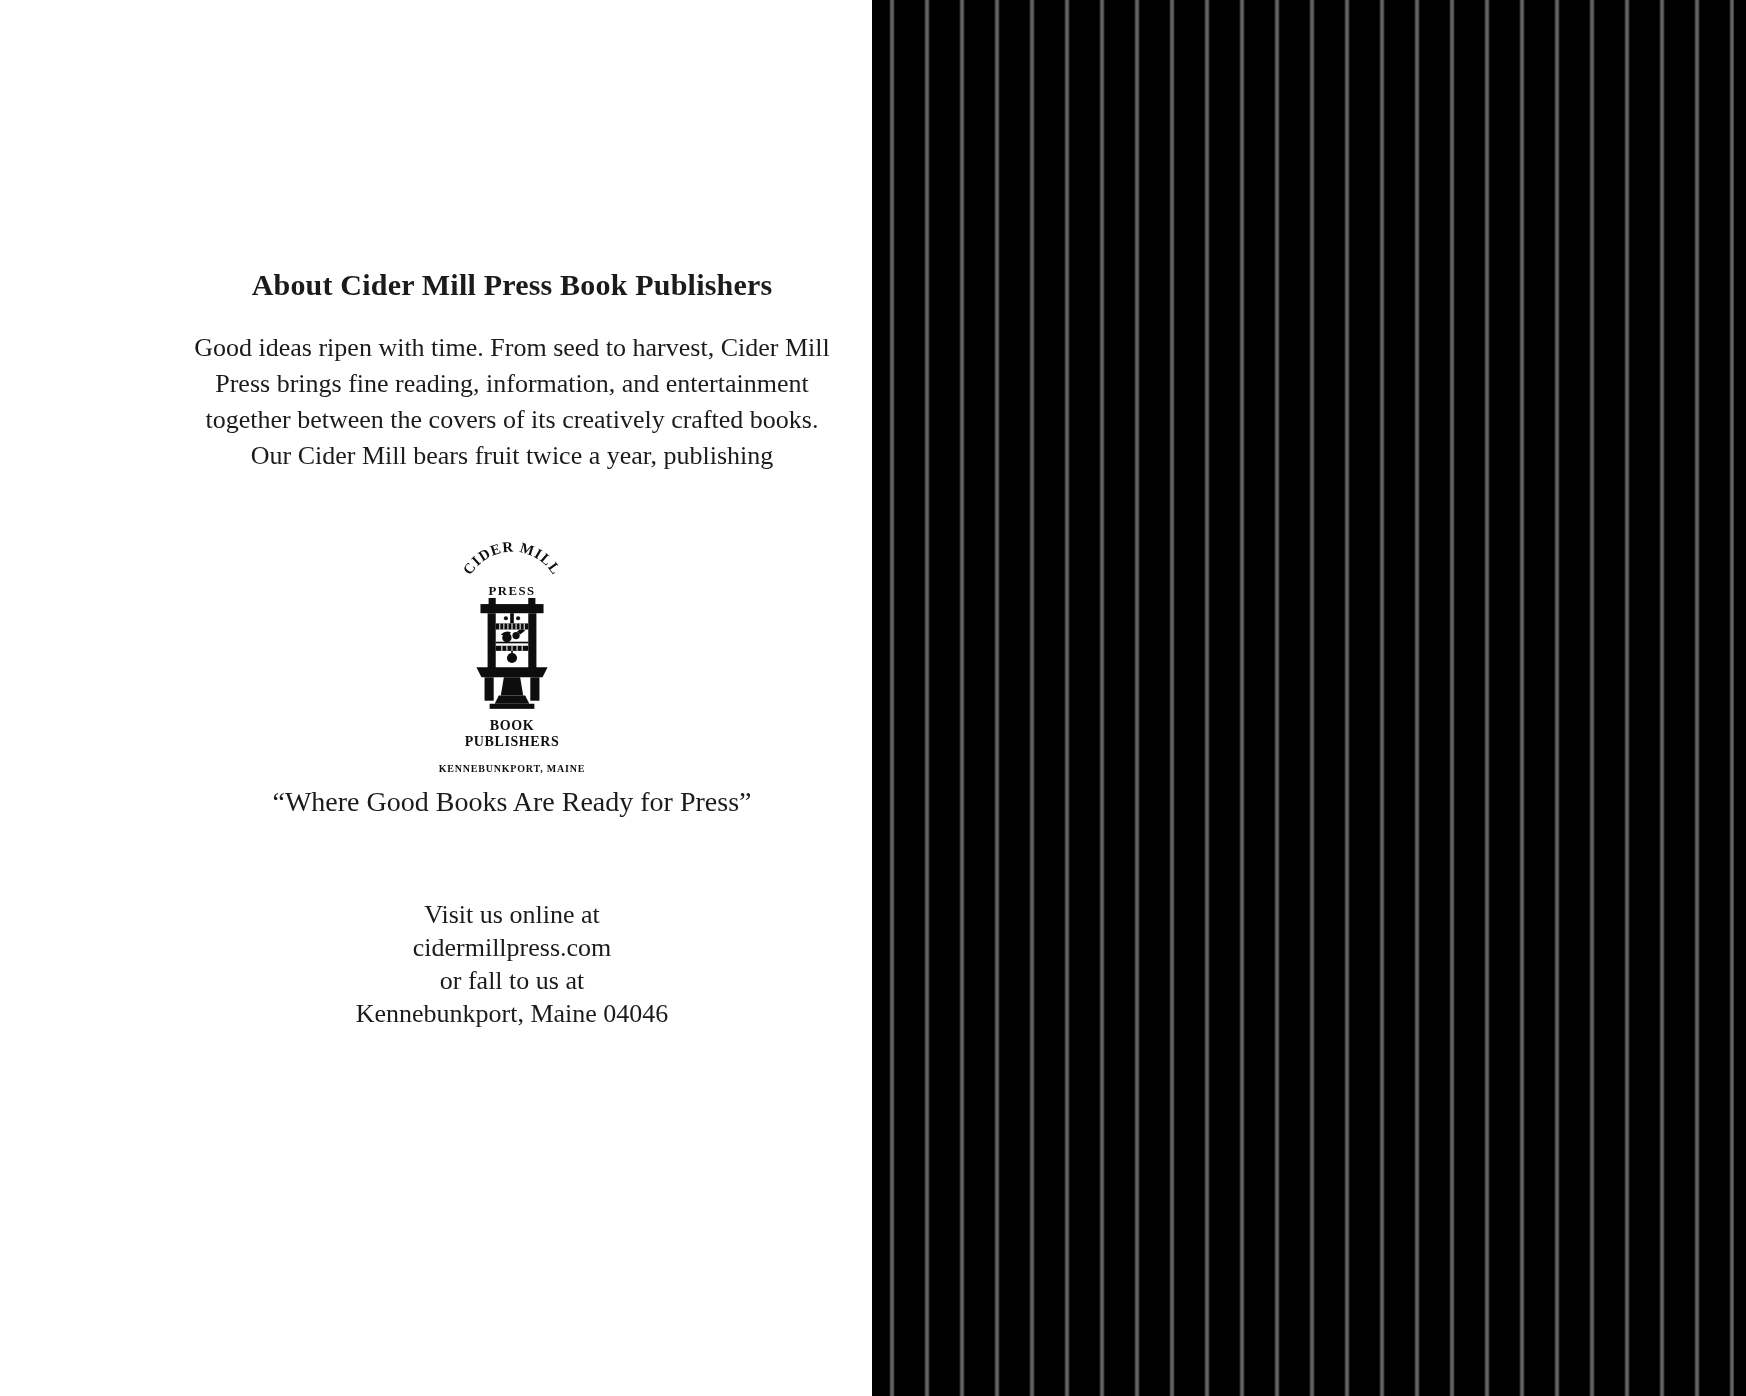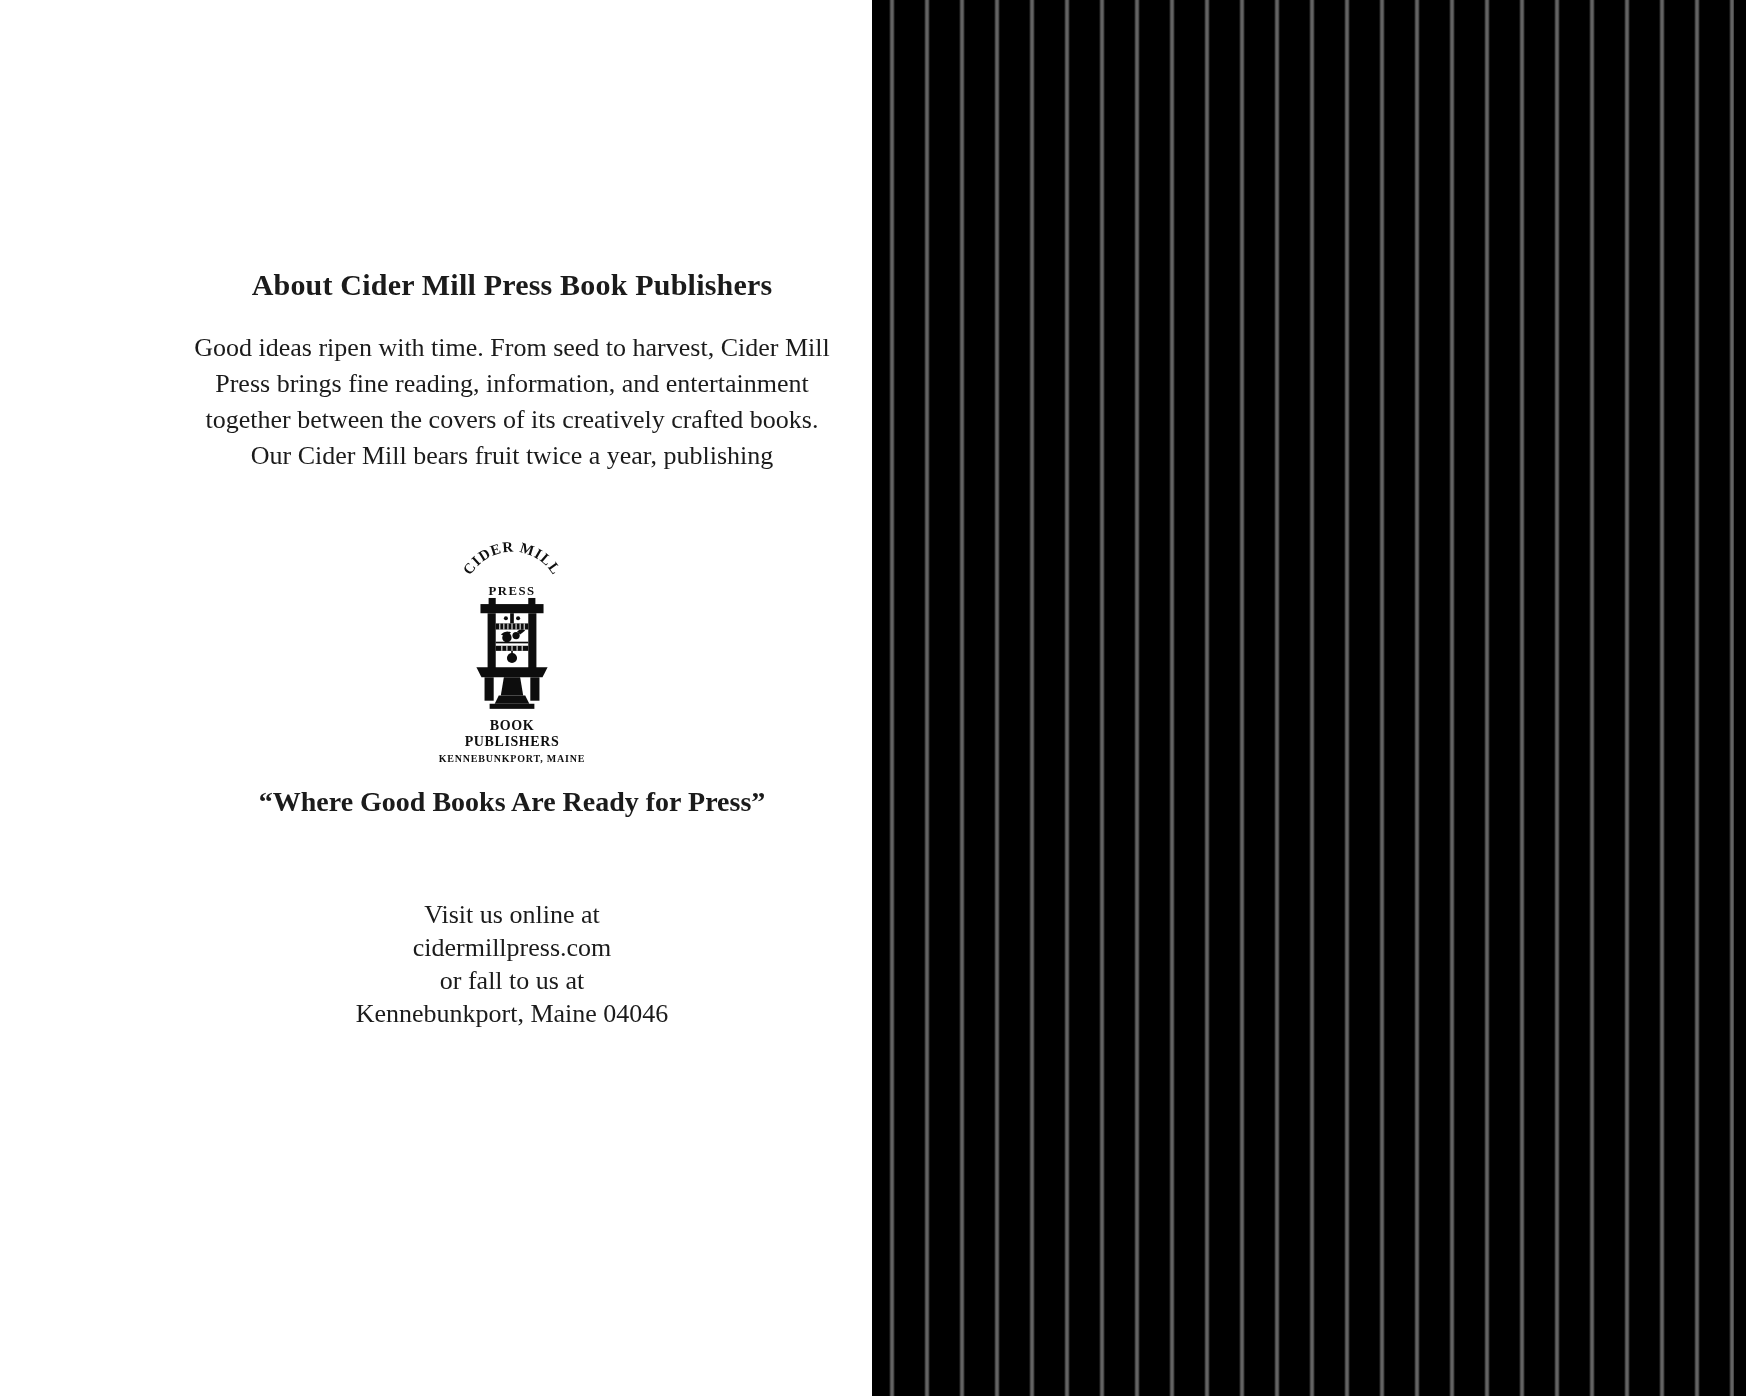--- a/index.html
+++ b/index.html
@@ -52,30 +52,29 @@
     font-weight: 700;
     letter-spacing: 0.6px;
     line-height: 16px;
     color: #101010;
   }
   .logo-location {
     font-size: 10px;
     font-weight: 700;
     letter-spacing: 0.8px;
     line-height: 13px;
-    margin-top: 2px;
+    margin-top: 12px;
     color: #101010;
   }
   .motto {
     position: absolute;
     top: 786px;
     width: 100%;
     text-align: center;
     font-size: 28px;
-    font-weight: bold;
   }
   .contact-block {
     position: absolute;
     top: 898px;
     width: 100%;
     text-align: center;
     font-size: 26px;
     line-height: 33px;
   }
   

